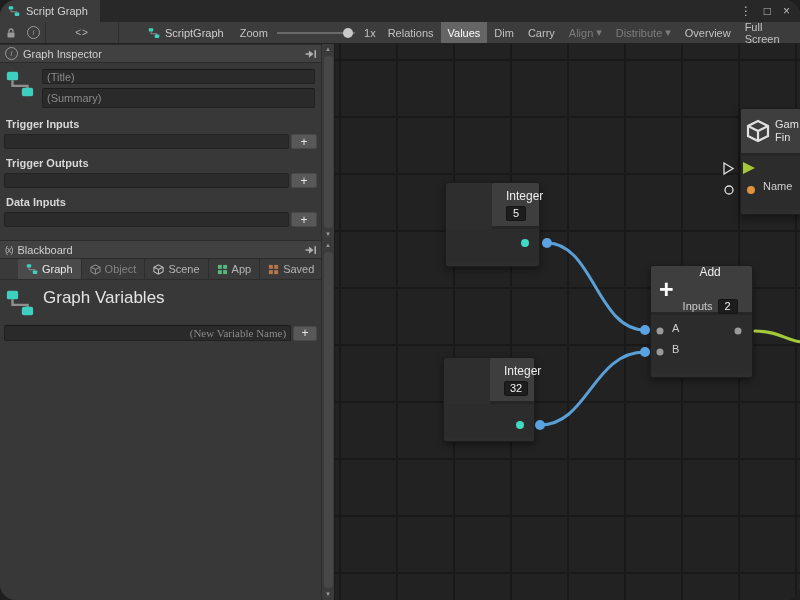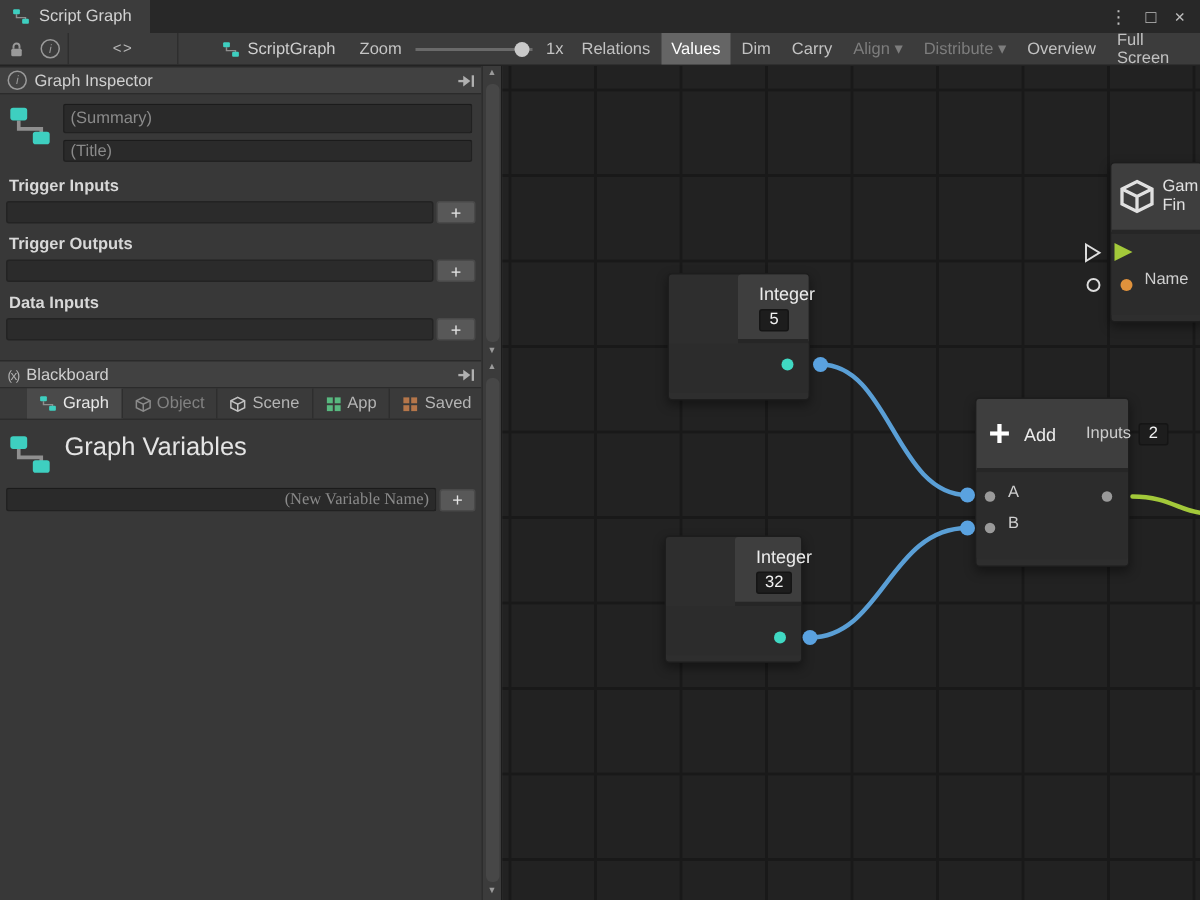--- a/index.html
+++ b/index.html
@@ -1,17 +1,17 @@
 <!DOCTYPE html>
 <html><head>
 <meta charset="utf-8">
 <style>
   html,body{margin:0;padding:0;background:#1e1e1e;}
   .window{position:relative;width:800px;height:600px;overflow:hidden;background:#383838;
-          font-family:"Liberation Sans",sans-serif;font-size:11px;color:#c8c8c8;
+          font-family:"Liberation Sans",sans-serif;font-size:11px;color:#c8c8c8;border-radius:16px;
           -webkit-font-smoothing:antialiased;}
   svg{display:block;}
 
   
   .titlebar{height:22px;background:#282828;display:flex;align-items:stretch;}
   .wtab{background:#3c3c3c;display:flex;align-items:center;gap:6px;padding:0 12px 0 8px;color:#d2d2d2;}
   .win-controls{margin-left:auto;display:flex;align-items:center;gap:12px;padding-right:10px;color:#bdbdbd;font-size:12px;}
   .win-btn{cursor:default;line-height:1;}
 
   
@@ -75,21 +75,21 @@
 
   #node-int1{left:110px;top:138px;width:95px;height:85px;}
   #node-int2{left:108px;top:313px;width:92px;height:85px;}
   .lit-header{height:46px;padding:5px 6px;gap:8px;margin-left:46px;}
   .lit-col{display:flex;flex-direction:column;gap:3px;align-items:flex-start;}
   .lit-body{height:33px;background:#2c2c2c;border-radius:0 0 2px 2px;}
 
   #node-add{left:315px;top:221px;width:103px;height:113px;}
   .add-header{height:49px;padding:4px 8px;gap:9px;}
   .add-plus{font-size:25px;font-weight:bold;color:#ffffff;line-height:20px;}
-  .add-col{display:flex;flex-direction:row;gap:20px;align-items:flex-end;}
+  .add-col{display:flex;flex-direction:column;gap:20px;align-items:center;}
   .add-inputs-row{display:flex;align-items:center;gap:5px;color:#cccccc;}
   .add-body{position:relative;height:58px;background:#2c2c2c;border-radius:0 0 2px 2px;}
 
   #node-find{left:405px;top:64px;width:62px;height:107px;}
   .find-header{height:47px;padding:4px 5px;gap:5px;}
   .find-lines{display:flex;flex-direction:column;font-size:11px;color:#e2e2e2;line-height:13px;white-space:nowrap;}
   .find-body{position:relative;height:54px;background:#2c2c2c;}
 
   .overlay{position:absolute;left:0;top:0;width:465px;height:556px;pointer-events:none;z-index:5;}
   .defs-holder{position:absolute;width:0;height:0;overflow:hidden;}
@@ -205,22 +205,22 @@
           <span class="spacer"></span>
           <svg viewBox="0 0 10 10" width="11" height="11">
               <use href="#dock-glyph"></use>
             </svg>
         </div>
         <div class="meta-row">
           <svg viewBox="0 0 16 16" width="30" height="30">
               <use href="#graph-glyph"></use>
             </svg>
           <div class="meta-fields">
+            <input class="field title-field" placeholder="(Title)" style="">
             <input class="field summary-field" placeholder="(Summary)" style="">
-            <input class="field title-field" placeholder="(Title)" style="">
           </div>
         </div>
         <div class="section-label">Trigger Inputs</div>
         <div class="list-row">
           <div class="list-strip"></div>
           <div class="plus-btn">
               <span>+</span>
             </div>
         </div>
         <div class="section-label">Trigger Outputs</div>

